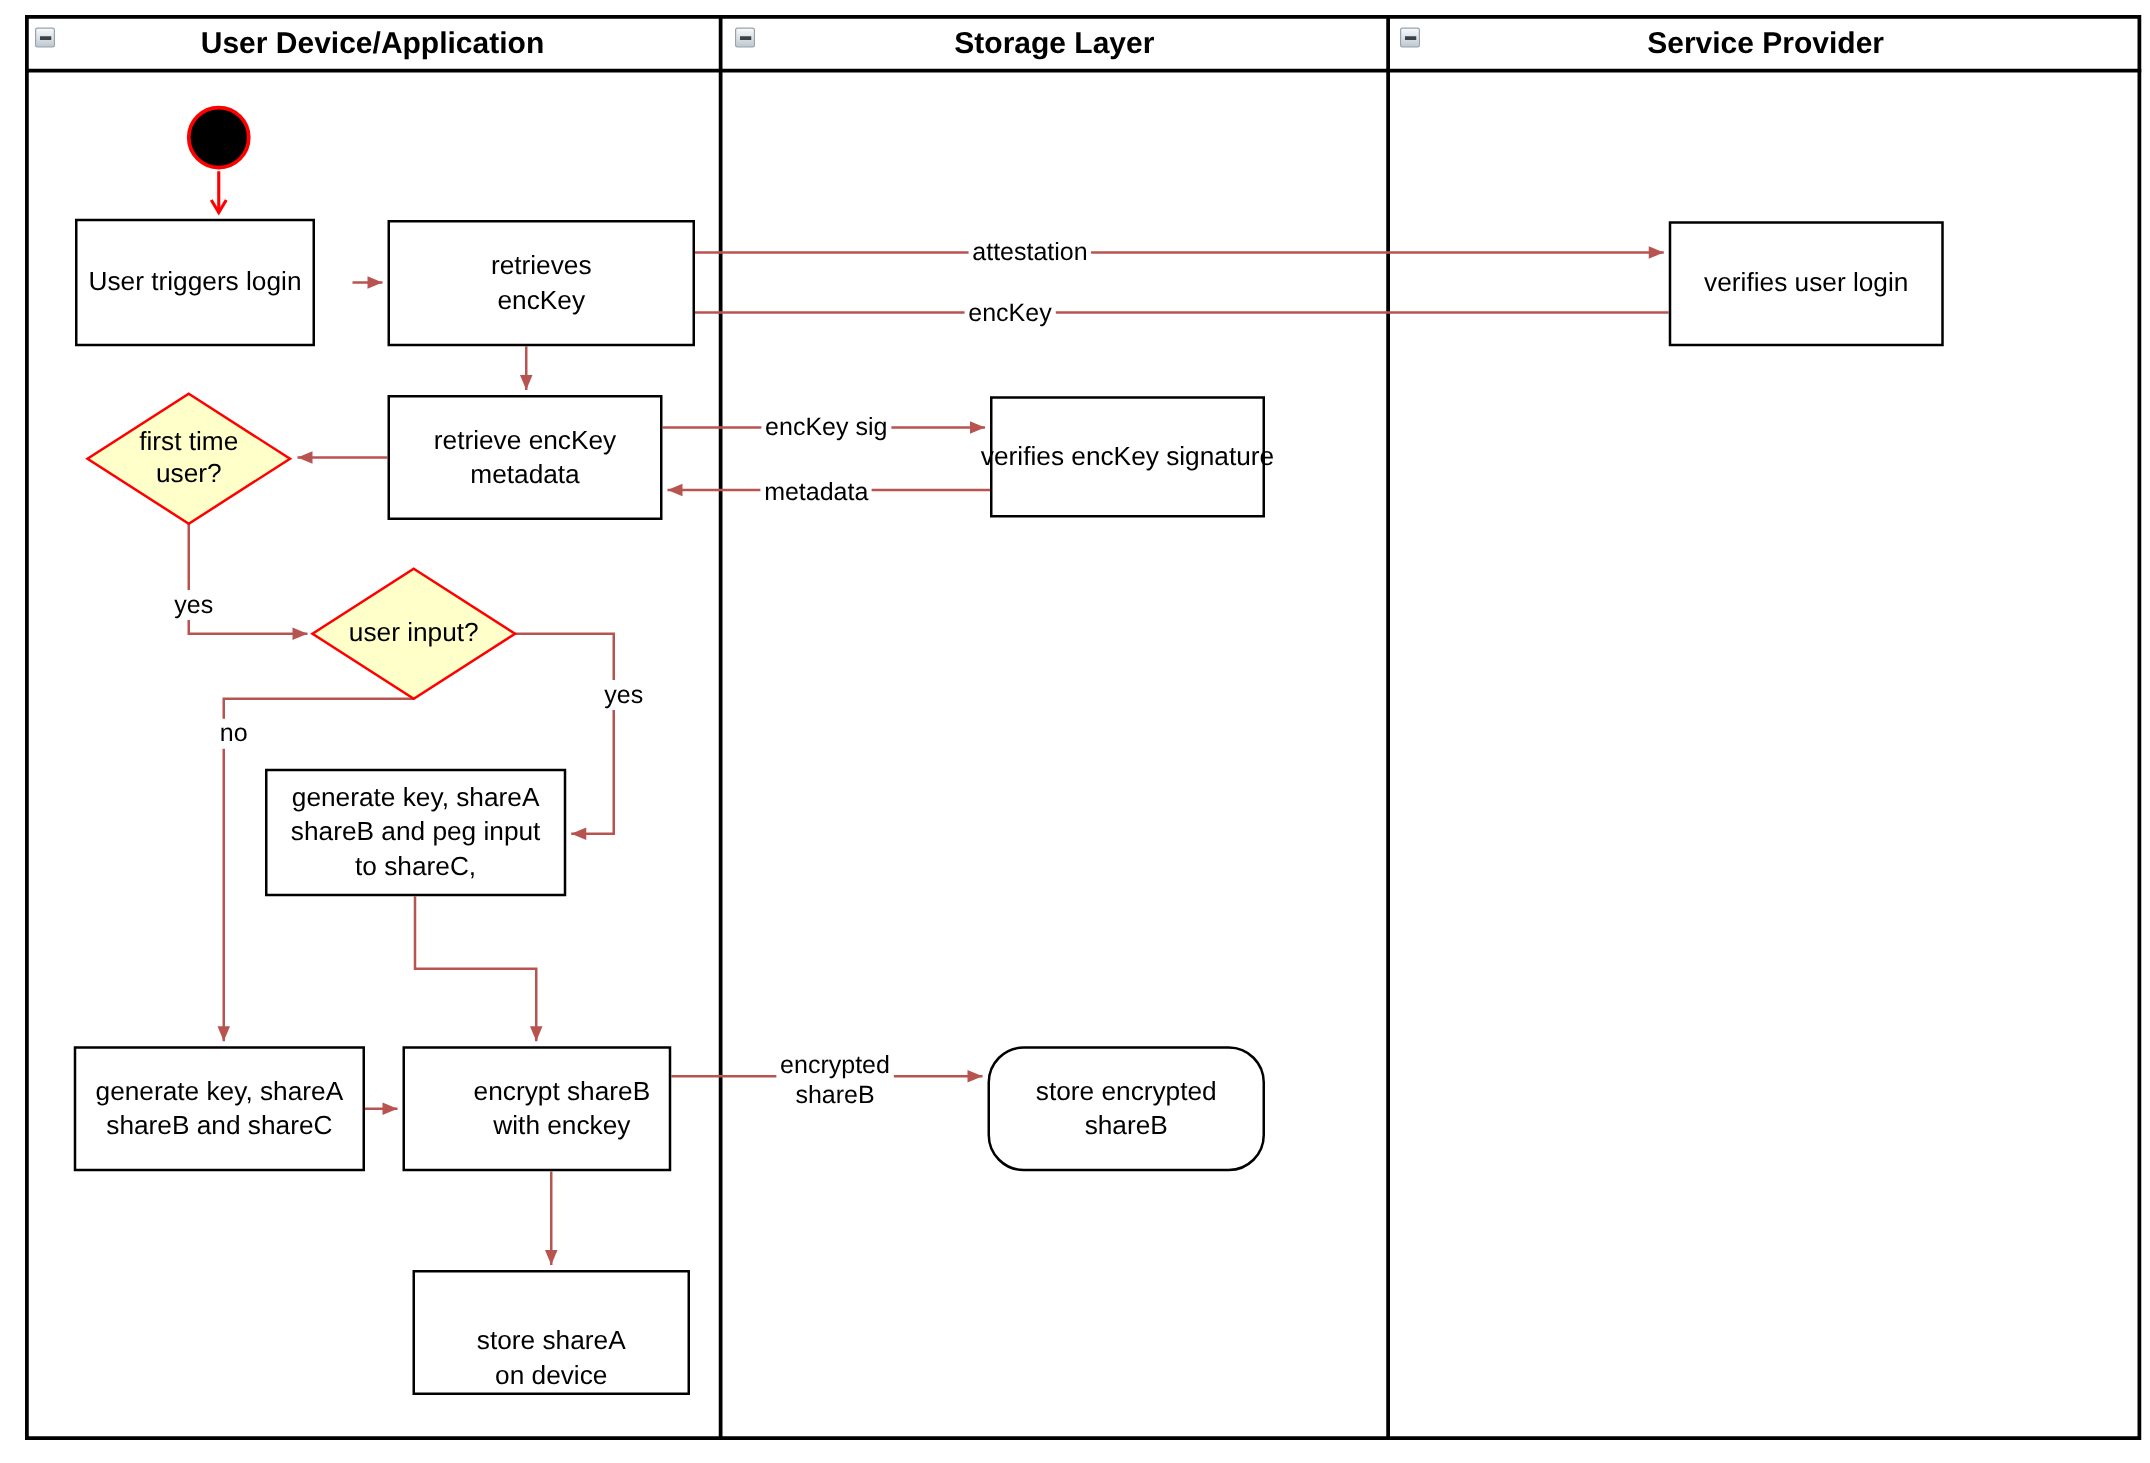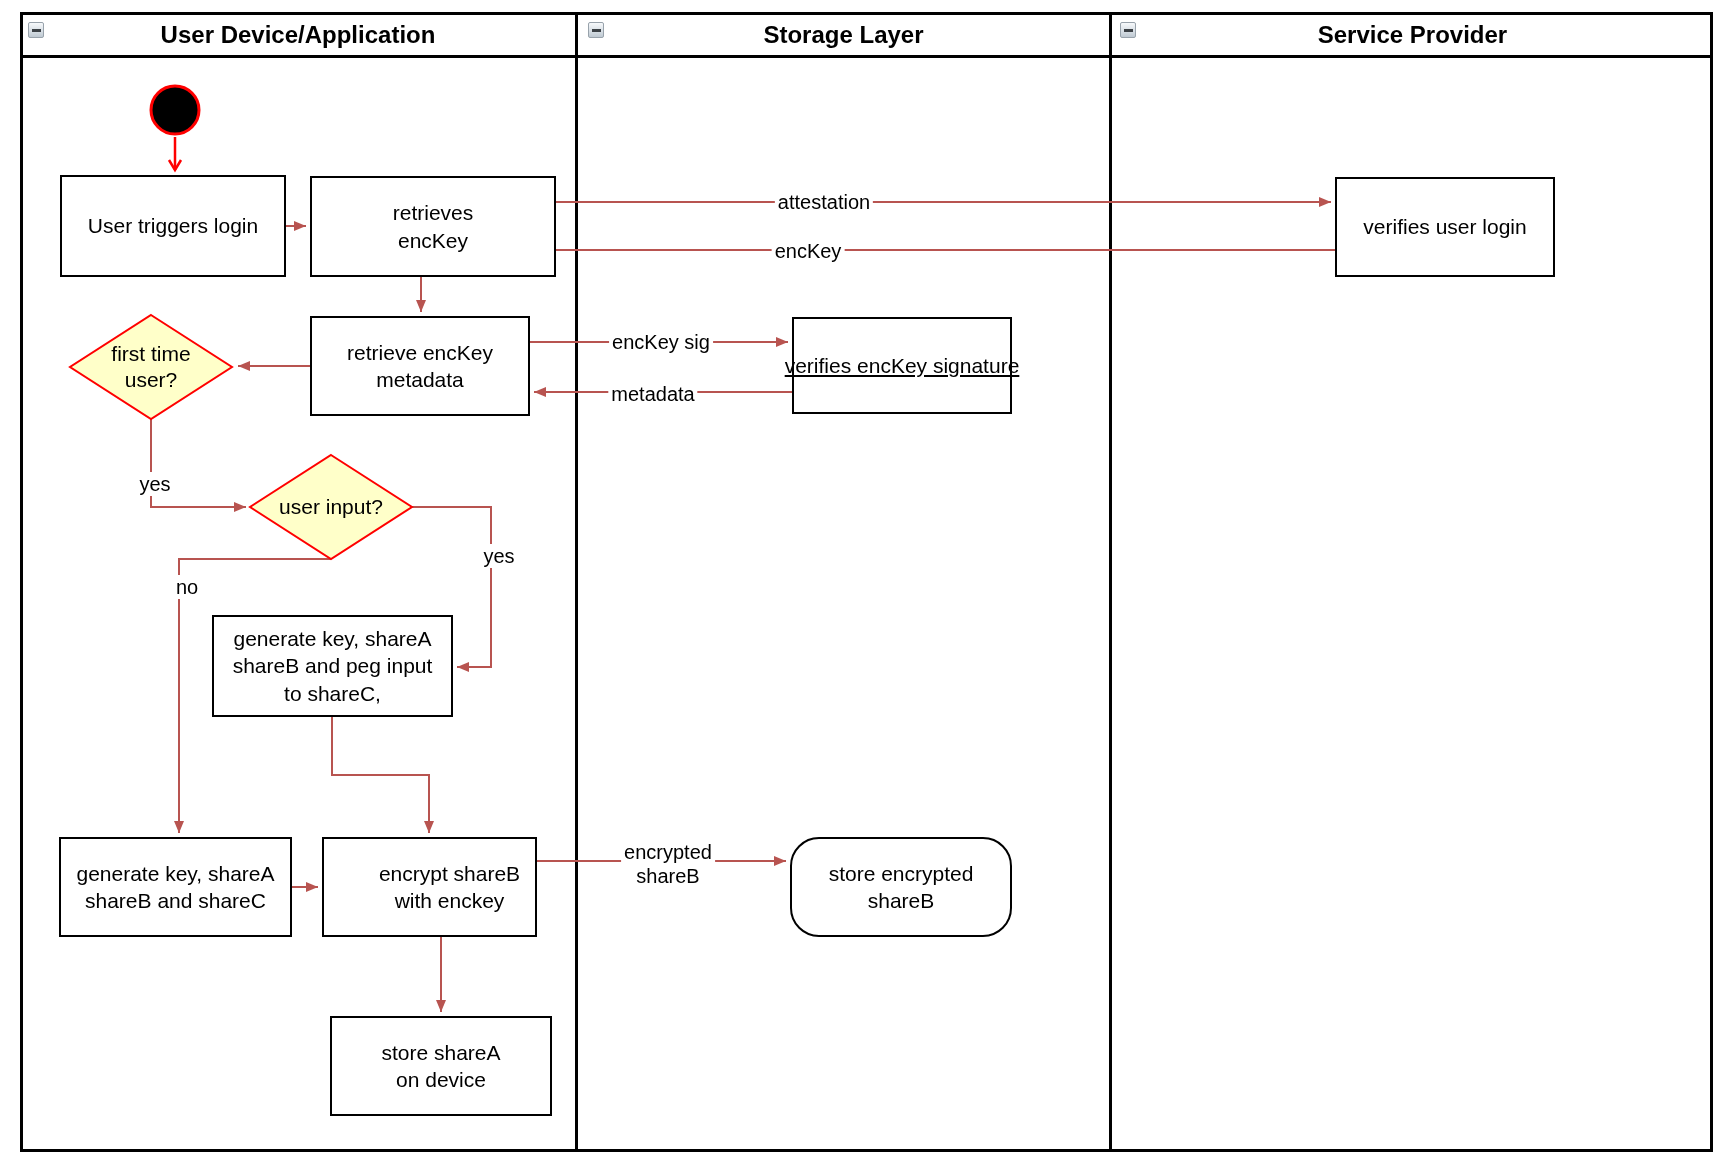--- a/index.html
+++ b/index.html
@@ -15,21 +15,21 @@
     justify-content:center;font-weight:bold;font-size:24px;z-index:2;}
   .collapse{position:absolute;width:16px;height:16px;z-index:3;box-sizing:border-box;
     border:1px solid #98a2ab;border-radius:2px;
     background:linear-gradient(180deg,#f7f9fb 0%,#d9e0e6 55%,#bfc9d2 100%);
     display:flex;align-items:center;justify-content:center;cursor:pointer;}
   .collapse .bar{width:9px;height:3px;background:#3c4146;}
   svg.overlay{position:absolute;left:0;top:0;z-index:5;}
   .node{position:absolute;background:#fff;border:2px solid #000;box-sizing:border-box;
     display:flex;align-items:center;justify-content:center;text-align:center;
     font-size:21px;line-height:1.3;white-space:pre-line;z-index:10;}
-  .node .nowrap{white-space:nowrap;text-decoration:underline;}
+  .node .nowrap{white-space:nowrap;}
   .dlabel{position:absolute;transform:translate(-50%,-50%);text-align:center;
     font-size:21px;line-height:1.25;white-space:pre-line;z-index:12;}
   .elabel{position:absolute;transform:translate(-50%,-50%);text-align:center;
     font-size:20px;line-height:1.2;white-space:pre-line;background:#fff;
     padding:0 3px;z-index:20;}
 </style>
 </head>
 <body>
 
 <div class="canvas">
@@ -87,21 +87,21 @@
       <path d="M332,717 L332,775 L429,775 L429,833" marker-end="url(#arrowBrown)"></path>
       <path d="M292,887 L318,887" marker-end="url(#arrowBrown)"></path>
       <path d="M537,861 L786,861" marker-end="url(#arrowBrown)"></path>
       <path d="M441,937 L441,1012" marker-end="url(#arrowBrown)"></path>
     </g>
 
     <polygon points="151,315 232,367 151,419 70,367" fill="#FFFFC9" stroke="#FF0000" stroke-width="2"></polygon>
     <polygon points="331,455 412,507 331,559 250,507" fill="#FFFFC9" stroke="#FF0000" stroke-width="2"></polygon>
   </svg>
 
-  <div class="node" style="left:60px;top:175px;width:226px;height:102px;">
+  <div class="node" style="left:60px;top:175px;width:192px;height:102px;">
     <span>User triggers login</span>
   </div>
   <div class="node" style="left:310px;top:176px;width:246px;height:101px;">
     <span>retrieves
 encKey</span>
   </div>
   <div class="node" style="left:1335px;top:177px;width:220px;height:100px;">
     <span>verifies user login</span>
   </div>
   <div class="node" style="left:310px;top:316px;width:220px;height:100px;">
@@ -121,21 +121,21 @@
 shareB and shareC</span>
   </div>
   <div class="node" style="left:322px;top:837px;width:215px;height:100px;padding-left:40px;">
     <span>encrypt shareB
 with enckey</span>
   </div>
   <div class="node" style="left:790px;top:837px;width:222px;height:100px;border-radius:29px;">
     <span>store encrypted
 shareB</span>
   </div>
-  <div class="node" style="left:330px;top:1016px;width:222px;height:100px;">
+  <div class="node" style="left:330px;top:1016px;width:222px;height:100px;align-items:flex-end;">
     <span>store shareA
 on device</span>
   </div>
 
   <div class="dlabel" style="left:151px;top:367px;">first time
 user?</div>
   <div class="dlabel" style="left:331px;top:507px;">user input?</div>
 
   <div class="elabel" style="left:824px;top:202px;">attestation</div>
   <div class="elabel" style="left:808px;top:251px;">encKey</div>

